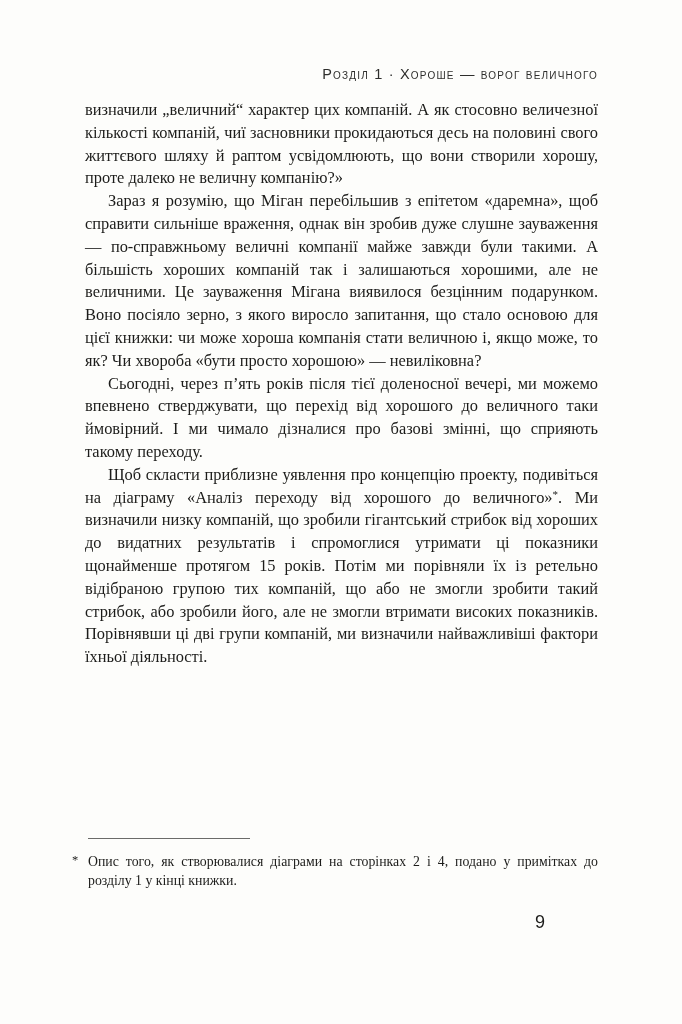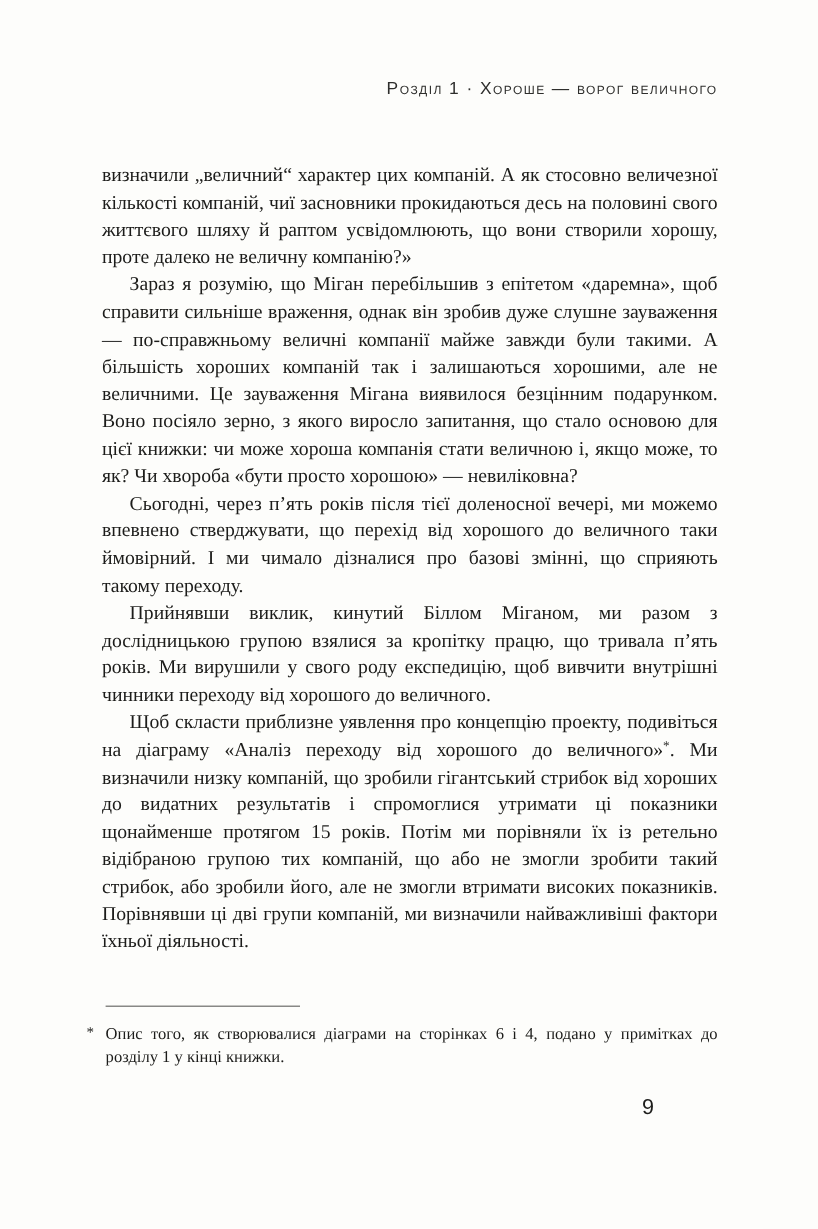--- a/index.html
+++ b/index.html
@@ -34,21 +34,20 @@
     position: absolute;
     top: 99px;
     left: 85px;
     width: 513px;
     font-family: "Liberation Serif", "DejaVu Serif", serif;
     font-size: 16.4px;
     line-height: 22.8px;
     color: #1c1c1a;
     text-align: justify;
     hyphens: auto;
-    margin-top: 36px;
   }
   .text-block p.para {
     margin: 0;
     padding: 0;
     text-indent: 23px;
   }
   .text-block p.para.continued {
     text-indent: 0;
   }
   sup.fnref {
@@ -101,27 +100,26 @@
 <body>
 
 <div class="page">
 
   <div class="running-header">Розділ 1 · Хороше — ворог величного</div>
 
   <main class="text-block">
     <p class="para continued">визначили „величний“ характер цих компаній. А як стосовно величезної кількості компаній, чиї засновники прокидаються десь на половині свого життєвого шляху й раптом усвідомлюють, що вони створили хорошу, проте далеко не величну компанію?»</p>
     <p class="para">Зараз я розумію, що Міган перебільшив з епітетом «даремна», щоб справити сильніше враження, однак він зробив дуже слушне зауваження — по-справжньому величні компанії майже завжди були такими. А більшість хороших компаній так і залишаються хорошими, але не величними. Це зауваження Мігана виявилося безцінним подарунком. Воно посіяло зерно, з якого виросло запитання, що стало основою для цієї книжки: чи може хороша компанія стати величною і, якщо може, то як? Чи хвороба «бути просто хорошою» — невиліковна?</p>
     <p class="para">Сьогодні, через п’ять років після тієї доленосної вечері, ми можемо впевнено стверджувати, що перехід від хорошого до величного таки ймовірний. І ми чимало дізналися про базові змінні, що сприяють такому переходу.</p>
-    <p class="para">Прийнявши виклик, кинутий Біллом Міганом, ми разом з дослідницькою групою взялися за кропітку працю, що тривала п’ять років. Ми вирушили у свого роду експедицію, щоб вивчити внутрішні чинники переходу від хорошого до величного.</p>
     <p class="para"><span>Щоб скласти приблизне уявлення про концепцію проекту, подивіться на діаграму «Аналіз переходу від хорошого до величного»</span><sup class="fnref">*</sup><span>. Ми визначили низку компаній, що зробили гігантський стрибок від хороших до видатних результатів і спромоглися утримати ці показники щонайменше протягом 15 років. Потім ми порівняли їх із ретельно відібраною групою тих компаній, що або не змогли зробити такий стрибок, або зробили його, але не змогли втримати високих показників. Порівнявши ці дві групи компаній, ми визначили найважливіші фактори їхньої діяльності.</span></p>
   </main>
 
   <div class="footnote-area">
     <div class="footnote-rule"></div>
     <div class="footnote">
       <span class="fn-marker">*</span>
-      <span class="fn-text">Опис того, як створювалися діаграми на сторінках 6 і 4, подано у примітках до розділу 1 у кінці книжки.</span>
+      <span class="fn-text">Опис того, як створювалися діаграми на сторінках 2 і 4, подано у примітках до розділу 1 у кінці книжки.</span>
     </div>
   </div>
 
   <div class="page-number">9</div>
 
 </div>
 
 </body></html>

